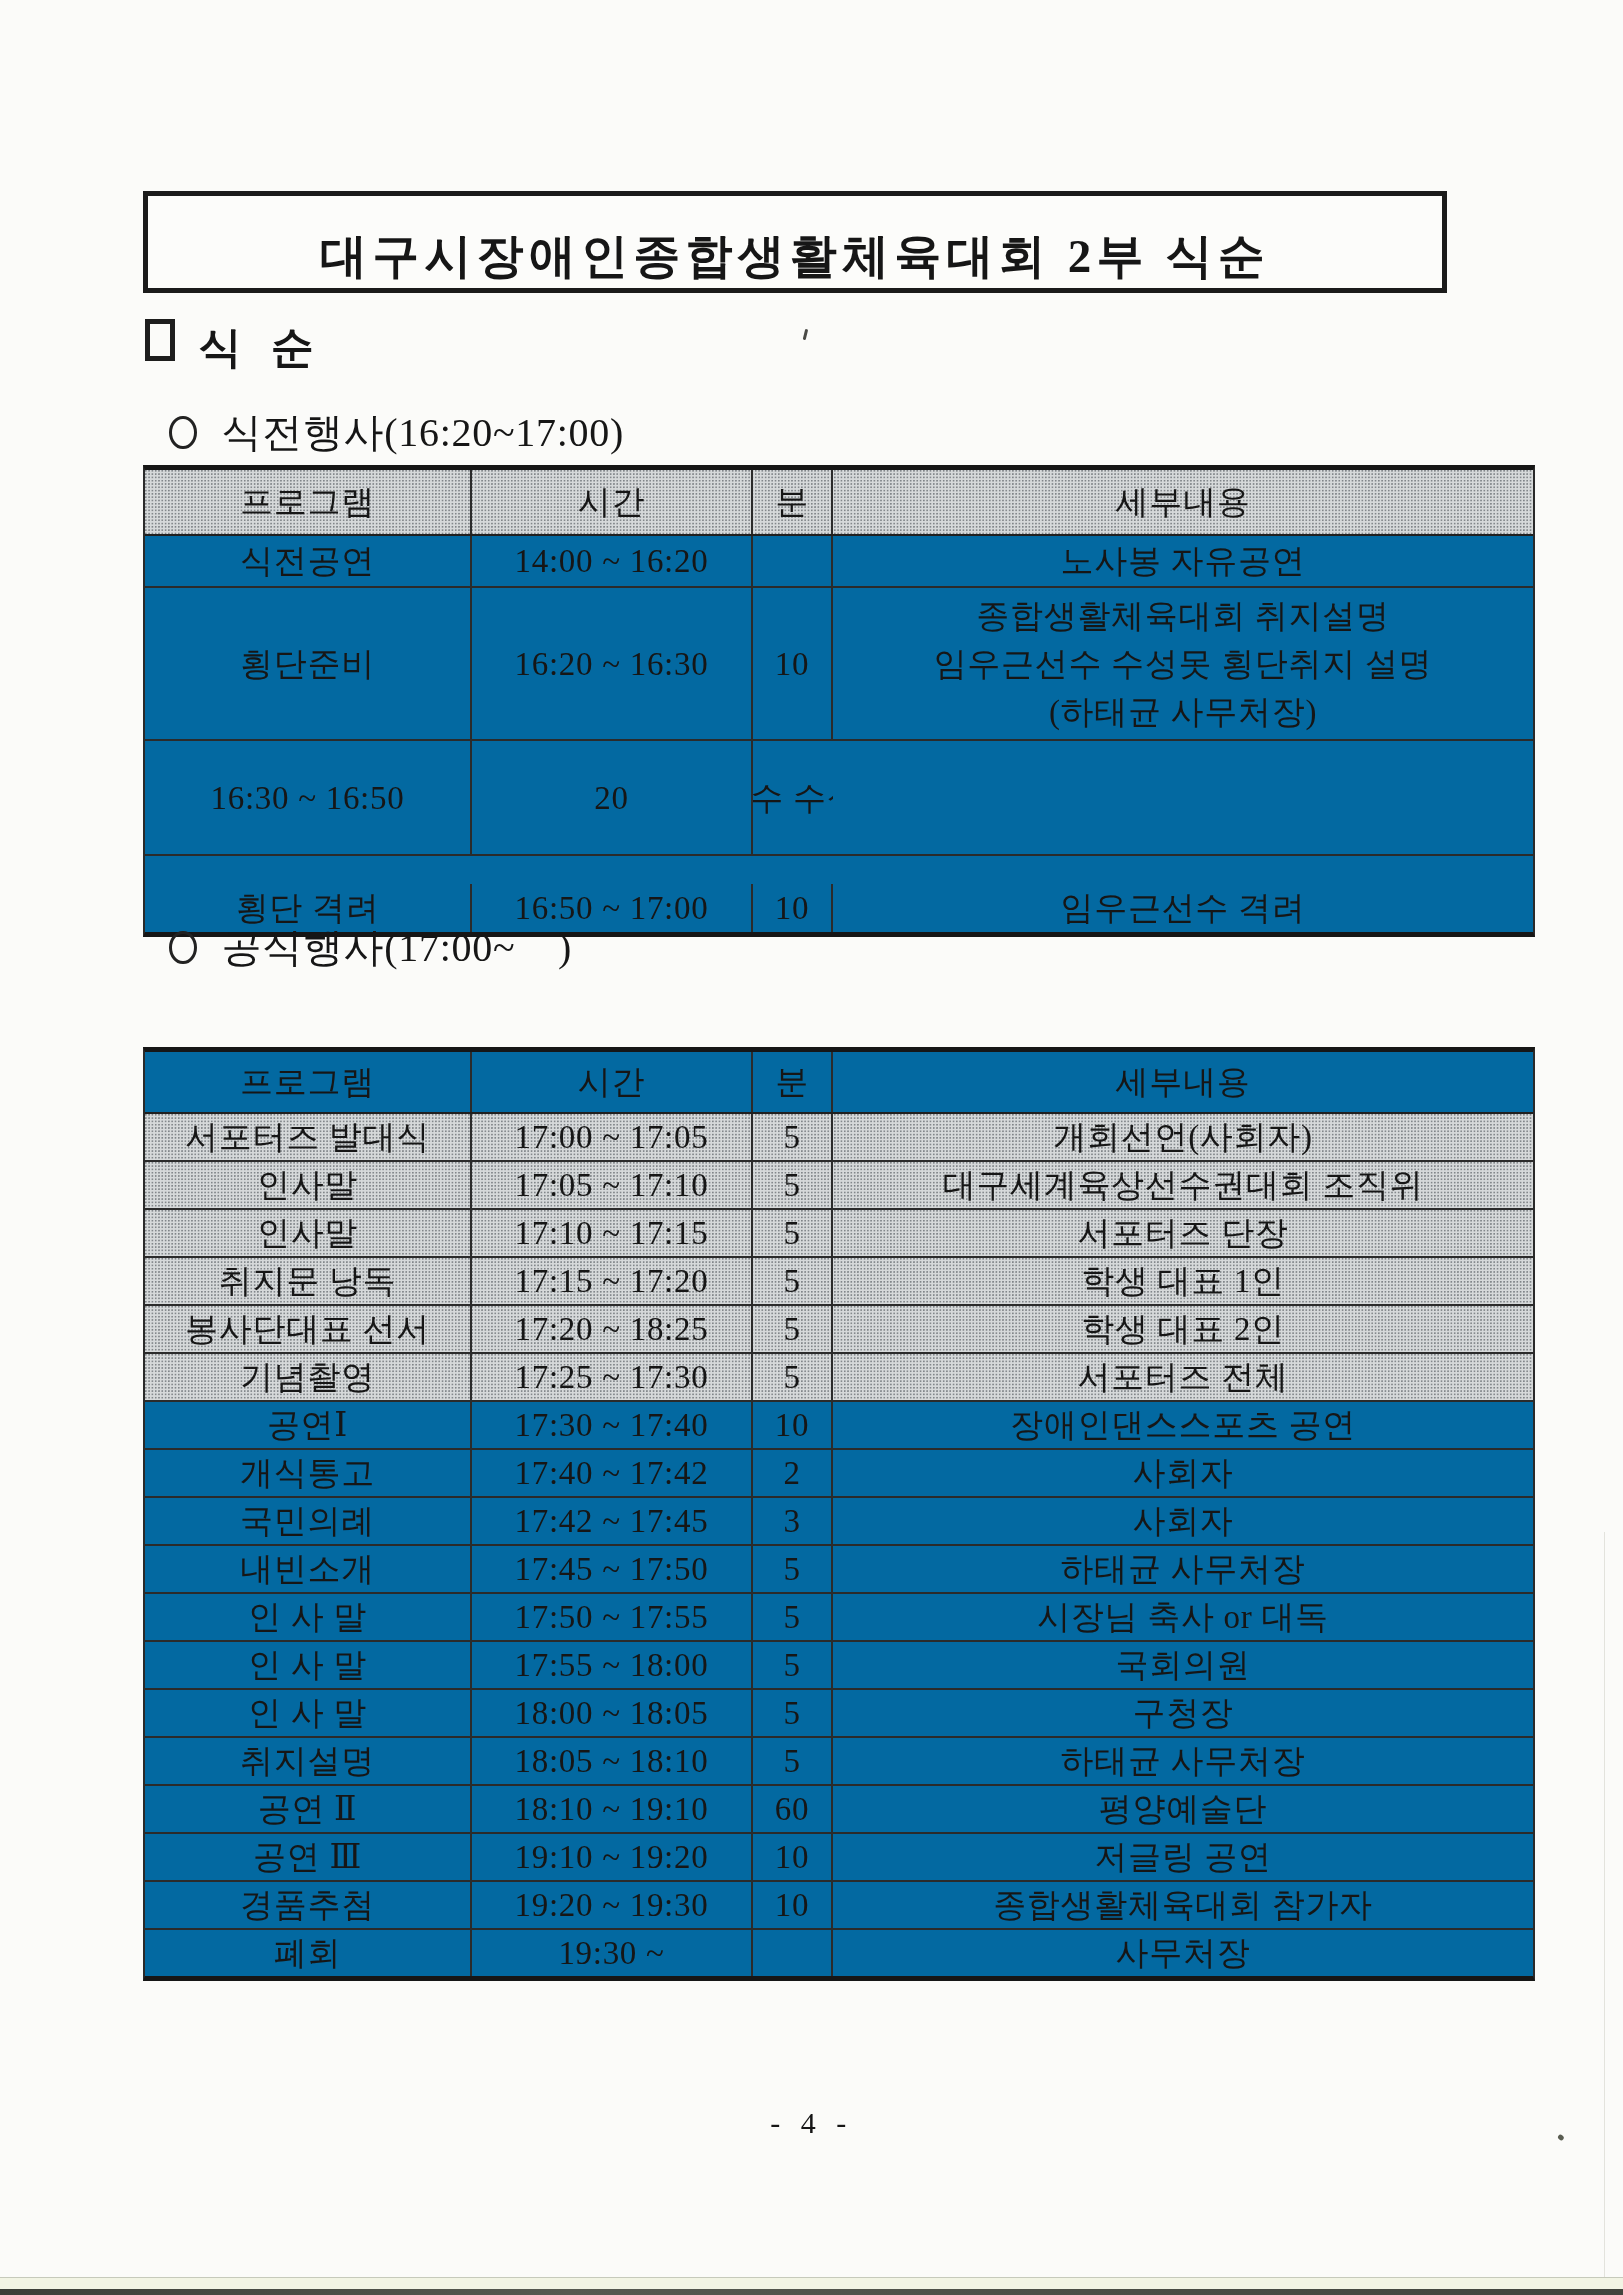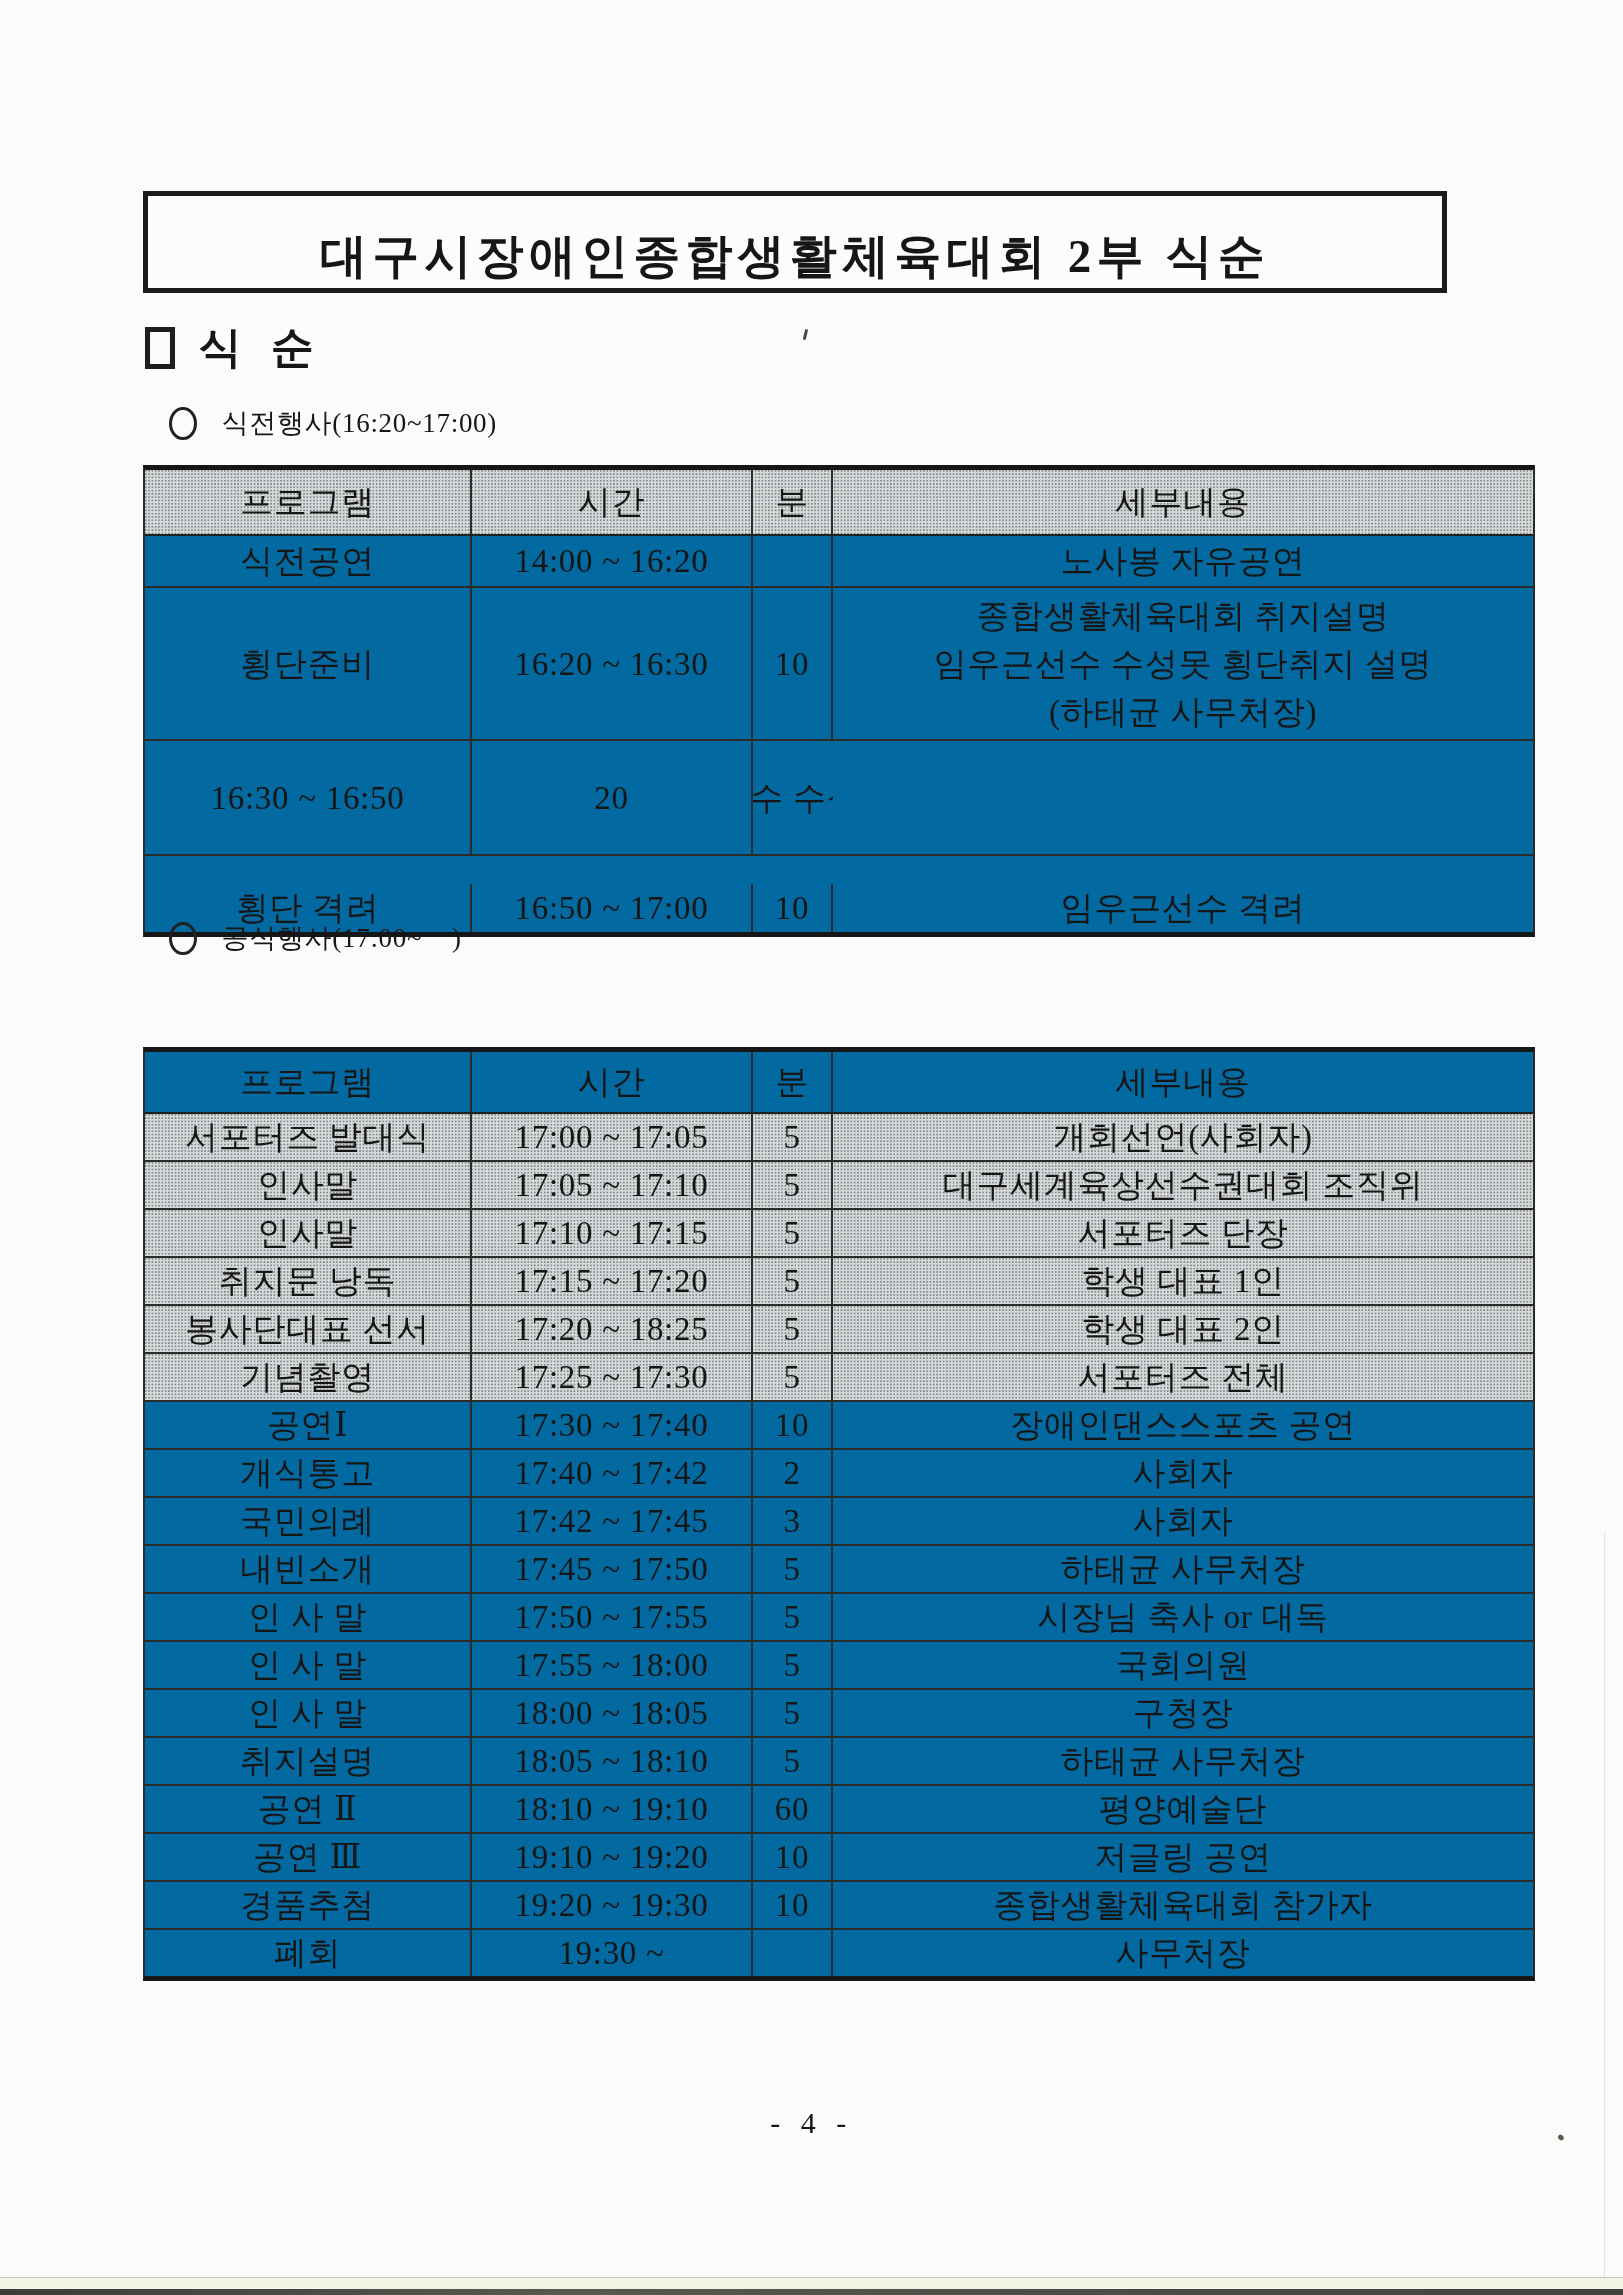--- a/index.html
+++ b/index.html
@@ -15,28 +15,28 @@
   
   .title-box{
     position:absolute;left:143px;top:191px;width:1304px;height:102px;
     border:5.9px solid #1b1b1b;box-sizing:border-box;
     display:flex;align-items:flex-end;justify-content:center;
     background:#fcfcfa;
   }
   .title-box .ttl{font-size:47px;font-weight:700;letter-spacing:5.2px;white-space:pre;}
 
   
-  .heading{position:absolute;left:145px;top:319px;display:flex;align-items:center;gap:23.6px;}
+  .heading{position:absolute;left:145px;top:319px;display:flex;align-items:flex-start;gap:23.6px;}
   .sq{width:30px;height:42px;border:5.2px solid #1d1d1d;box-sizing:border-box;flex:0 0 auto;}
   .heading .htx{font-size:43px;font-weight:700;letter-spacing:9.2px;white-space:pre;}
 
   
   .sub{position:absolute;left:169px;display:flex;align-items:center;gap:25px;}
   .ci{width:27.5px;height:33px;border:3.3px solid #222;border-radius:50%;box-sizing:border-box;flex:0 0 auto;}
-  .sub .stx{font-size:27px;letter-spacing:0.7px;white-space:pre;}
+  .sub .stx{font-size:40px;letter-spacing:0.7px;white-space:pre;}
 
   
   .dtable{
     position:absolute;left:143px;width:1392px;box-sizing:border-box;
     border-top:5.9px solid #161616;border-bottom:5.2px solid #161616;
     border-left:2px solid #2a2a2a;border-right:2px solid #2a2a2a;
     background:#0369a1;
   }
   .t1{top:465px;}
   .t2{top:1047px;}

